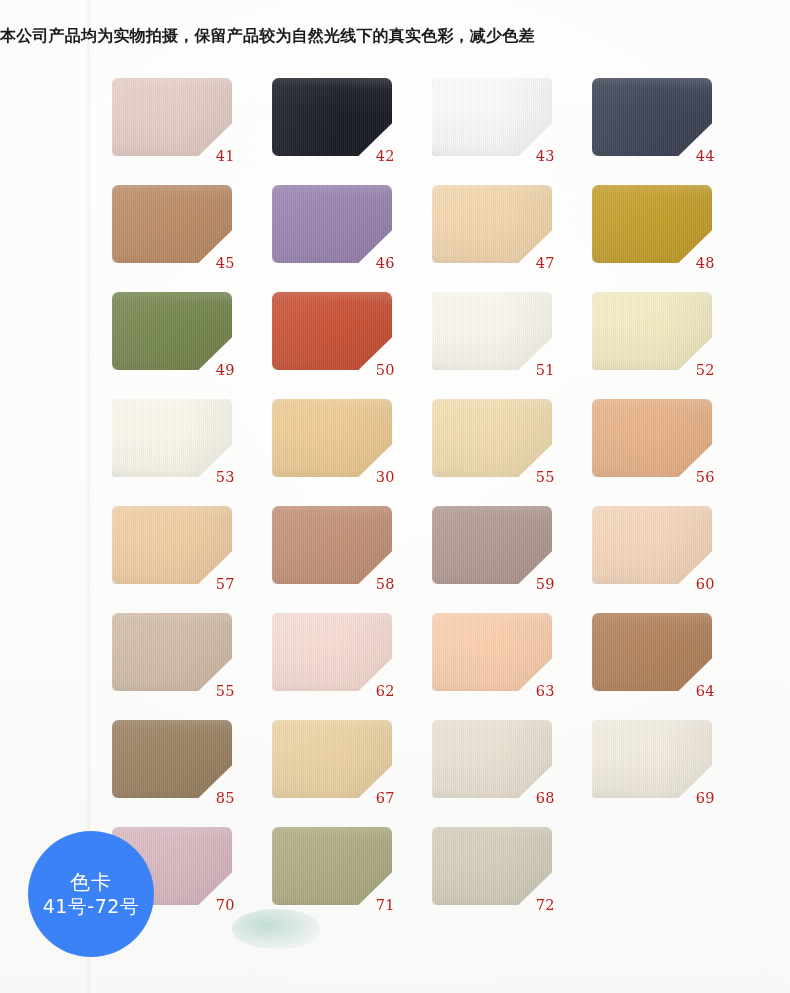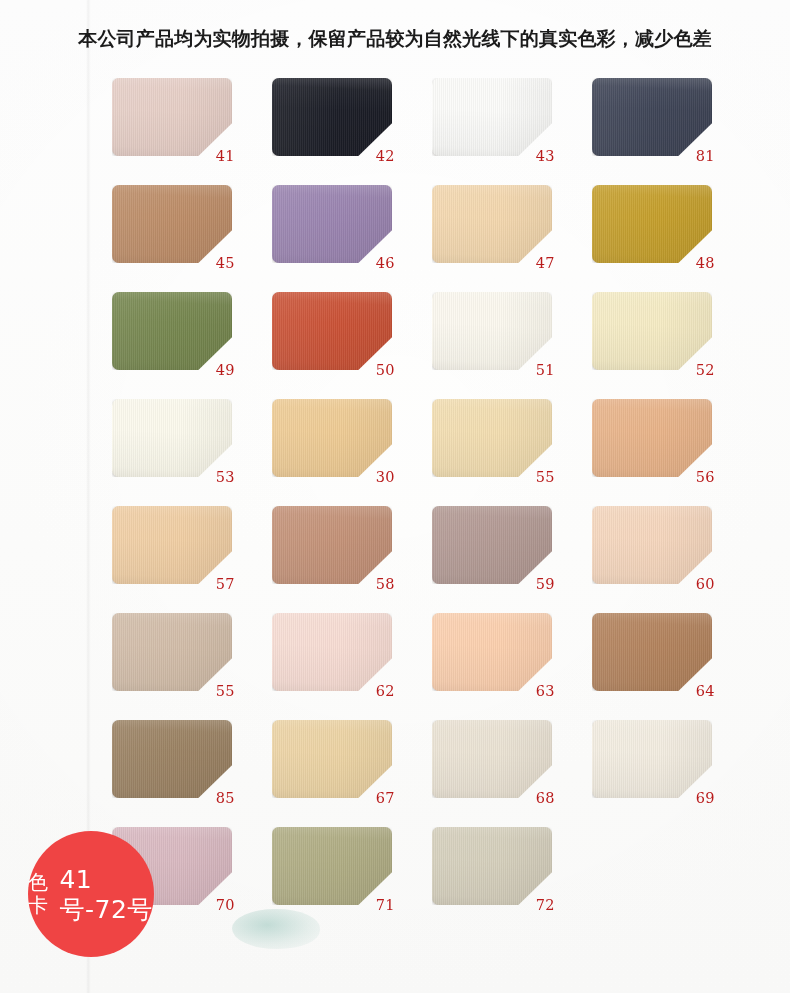--- a/index.html
+++ b/index.html
@@ -36,22 +36,21 @@
     height: 993px;
     z-index: 1;
   }
 
   
   #header-note {
     position: absolute;
     top: 26px;
     left: 0;
     width: 790px;
-    text-align: center;
-    font-size: 19px;
+    font-size: 16px;
     font-weight: 700;
     letter-spacing: .2px;
     color: #1b1b1b;
     font-family: "DejaVu Sans", "Liberation Sans", sans-serif;
     white-space: nowrap;
   }
 
   
   #swatch-grid {
     position: absolute;
@@ -120,37 +119,37 @@
   }
 
   
   #corner-badge {
     position: absolute;
     left: 28px;
     bottom: 36px;
     width: 126px;
     height: 126px;
     border-radius: 50%;
-    background: #ef4444;
+    background: #3b82f6;
     color: #ffffff;
     display: flex;
-    flex-direction: row;
+    flex-direction: column;
     align-items: center;
     justify-content: center;
     z-index: 4;
     font-family: "DejaVu Sans", "Liberation Sans", sans-serif;
   }
   #badge-line-1 {
     font-size: 20px;
     font-weight: 400;
     line-height: 1.15;
     letter-spacing: 1px;
   }
   #badge-line-2 {
-    font-size: 25px;
+    font-size: 19px;
     font-weight: 400;
     line-height: 1.2;
     letter-spacing: .5px;
     margin-top: 1px;
   }
 
   
   #backdrop-blob {
     position: absolute;
     left: 232px;
@@ -182,21 +181,21 @@
       <div class="swatch-cell">
         <div class="swatch-chip" style="background-color: rgb(27, 29, 38);"></div>
         <div class="swatch-number">42</div>
       </div>
       <div class="swatch-cell">
         <div class="swatch-chip" style="background-color: rgb(251, 251, 249);"></div>
         <div class="swatch-number">43</div>
       </div>
       <div class="swatch-cell">
         <div class="swatch-chip" style="background-color: rgb(62, 68, 86);"></div>
-        <div class="swatch-number">81</div>
+        <div class="swatch-number">44</div>
       </div>
       <div class="swatch-cell">
         <div class="swatch-chip" style="background-color: rgb(189, 141, 104);"></div>
         <div class="swatch-number">45</div>
       </div>
       <div class="swatch-cell">
         <div class="swatch-chip" style="background-color: rgb(154, 132, 176);"></div>
         <div class="swatch-number">46</div>
       </div>
       <div class="swatch-cell">

